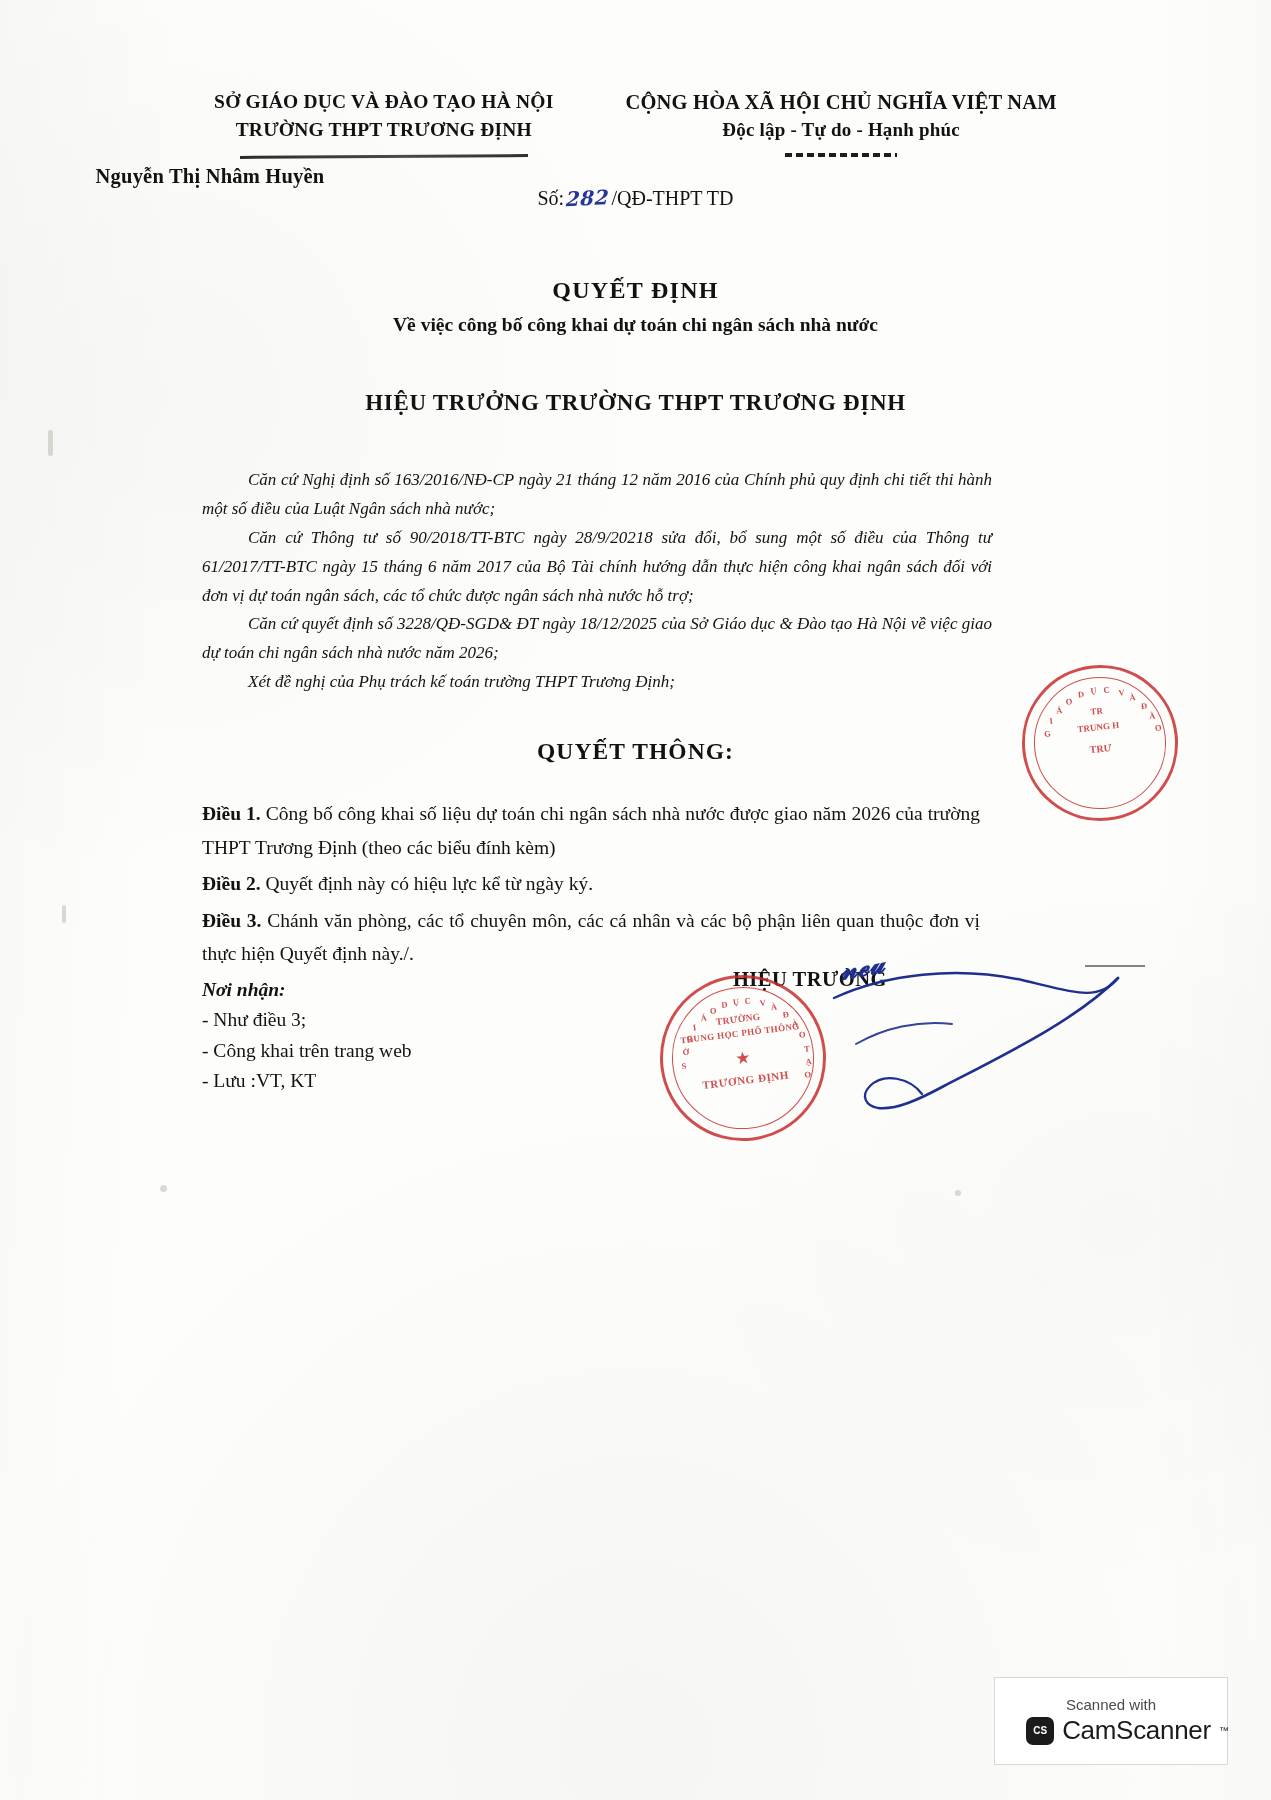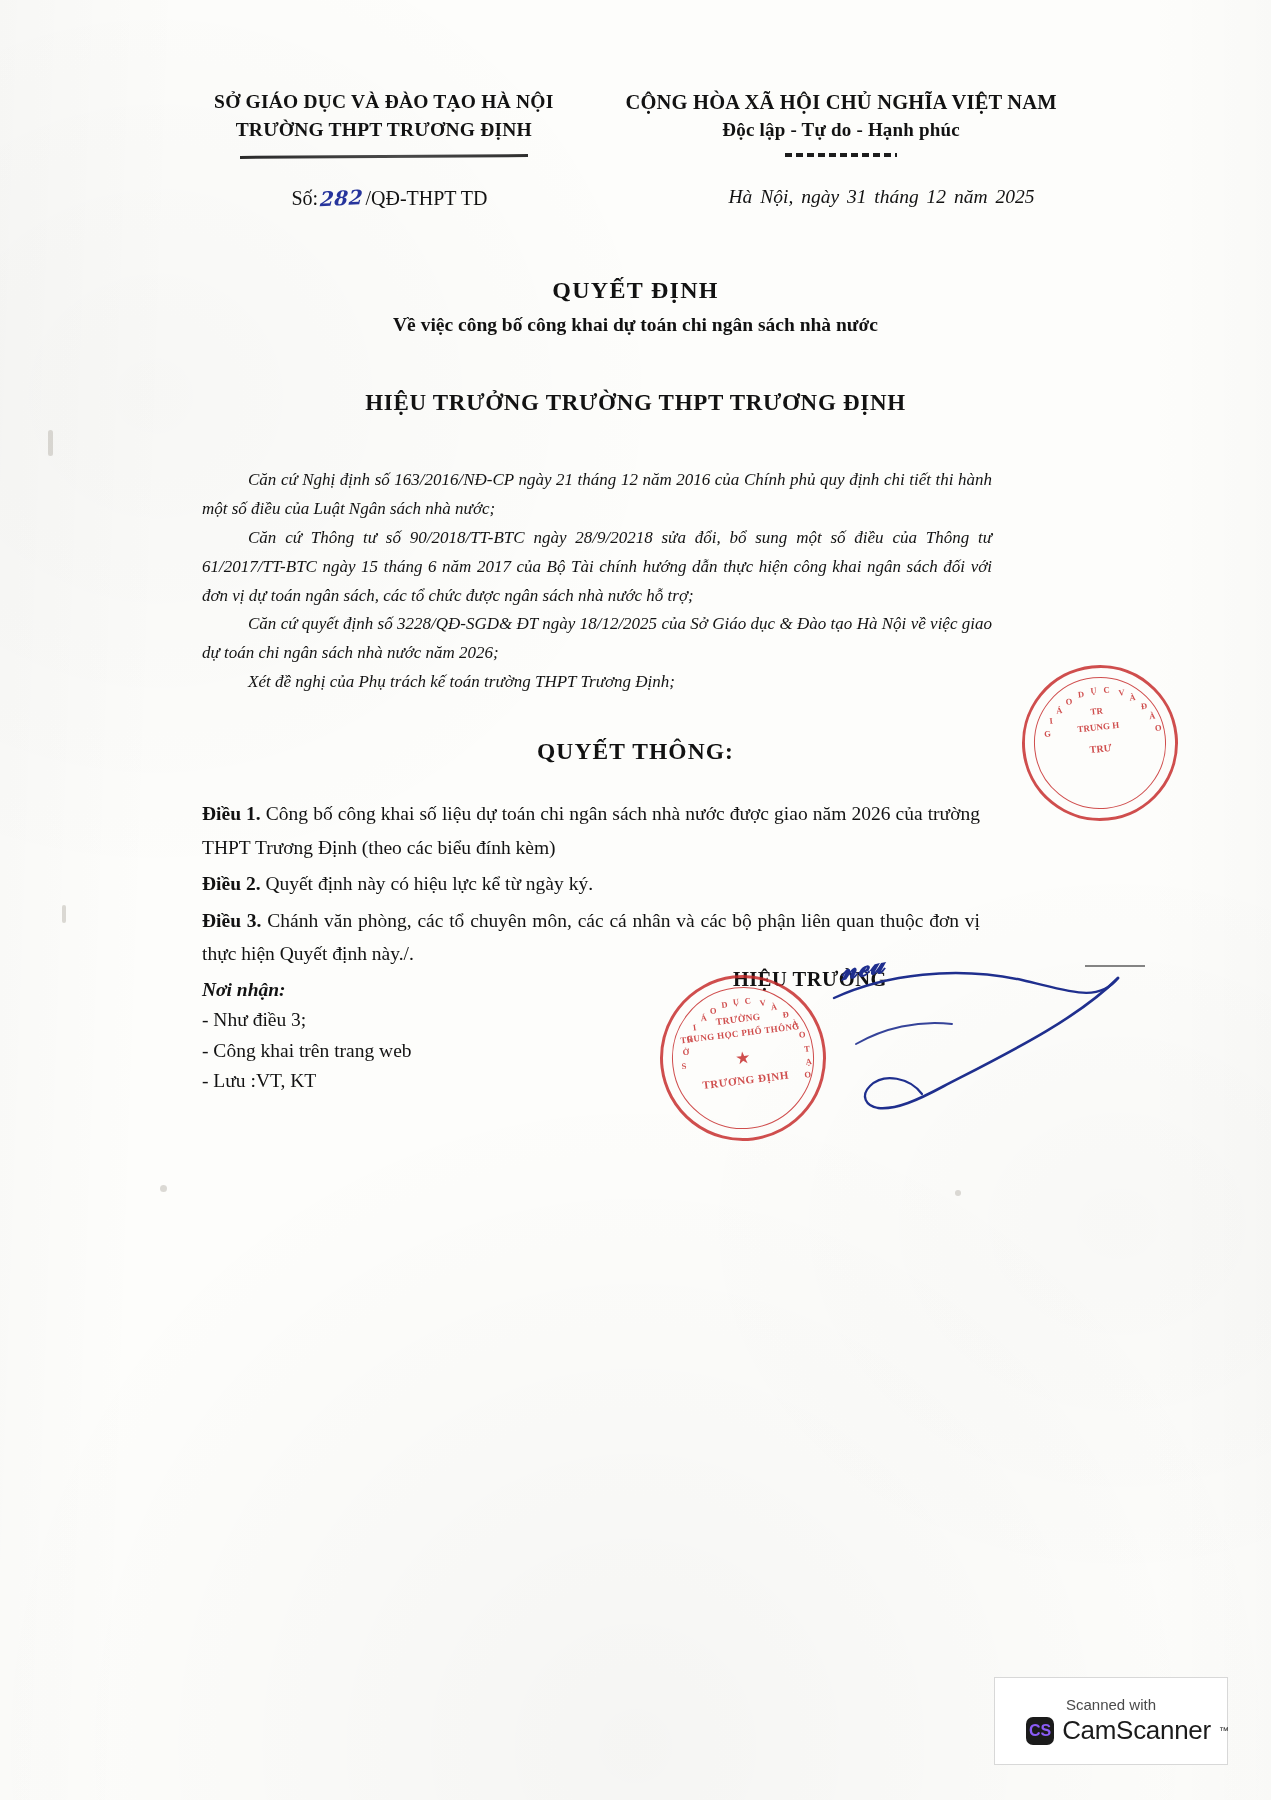--- a/index.html
+++ b/index.html
@@ -190,22 +190,22 @@
   .cam{
     position:absolute;right:44px;bottom:36px;
     width:232px;height:86px;background:#ffffff;
     box-shadow:0 0 0 1px #d8d8d8;
     display:flex;flex-direction:column;align-items:center;justify-content:center;
     gap:2px;
   }
   .cam-top{font-family:"Liberation Sans",sans-serif;font-size:15px;color:#4a4a4a;}
   .cam-bot{display:flex;align-items:center;gap:8px;}
   .cam-logo{
-    width:28px;height:28px;border-radius:7px;background:#1b1b1b;color:#8b5cf6;
-    font-family:"Liberation Sans",sans-serif;font-size:16px;font-weight:bold;
+    width:28px;height:28px;border-radius:7px;background:#1b1b1b;color:#ffffff;
+    font-family:"Liberation Sans",sans-serif;font-size:10px;font-weight:bold;
     display:flex;align-items:center;justify-content:center;margin-left:33px;
   }
   .cam-name{
     font-family:"Liberation Sans",sans-serif;font-size:26px;
     color:#1b1b1b;letter-spacing:-.3px;
   }
   .cam-tm{font-family:"Liberation Sans",sans-serif;font-size:10px;color:#1b1b1b;vertical-align:super;}
 </style>
 </head>
 <body>
@@ -228,23 +228,20 @@
       <div class="hdr-l1">CỘNG HÒA XÃ HỘI CHỦ NGHĨA VIỆT NAM</div>
       <div class="hdr-l2">Độc lập - Tự do - Hạnh phúc</div>
       <div class="rule-dash"></div>
     </div>
   </div>
 
   <div class="meta-row">
     <div class="meta-col">
       <span class="docnum"><span>Số:</span><span class="hand">282</span><span>/QĐ-THPT TD</span></span>
     </div>
-    <div class="meta-col">
-      <span class="datetxt">Hà Nội, ngày  31   tháng  12   năm 2025</span>
-    </div>
   </div>
 
   <div class="title-block">
     <div class="t-main">QUYẾT ĐỊNH</div>
     <div class="t-sub">Về việc công bố công khai dự toán chi ngân sách nhà nước</div>
   </div>
 
   <div class="recipient">HIỆU TRƯỞNG TRƯỜNG THPT TRƯƠNG ĐỊNH</div>
 
   <div class="basis">
@@ -265,20 +262,21 @@
   <div class="recv">
     <div class="ttl">Nơi nhận:</div>
     <div>- Như điều 3;</div>
     <div>- Công khai trên trang web</div>
     <div>- Lưu :VT, KT</div>
   </div>
 
   <div class="signblock">
     <span class="sign-title">HIỆU TRƯỞNG</span>
   </div>
+  <div class="sign-name">Nguyễn Thị Nhâm Huyền</div>
 
   <div class="stray"></div>
 
   <div class="signature">
     <span class="sig-initial">𝓷𝓮𝓾</span>
     <svg width="300" height="180" viewBox="0 0 300 180">
       <path d="M8 40 C 60 16, 130 8, 196 22 C 240 32, 272 46, 292 20" fill="none" stroke="#1f2f8e" stroke-width="2.4" stroke-linecap="round"></path>
       <path d="M292 20 C 250 62, 180 96, 118 128 C 92 142, 70 152, 52 150" fill="none" stroke="#1f2f8e" stroke-width="2.6" stroke-linecap="round"></path>
       <path d="M52 150 C 40 148, 34 138, 44 128 C 58 114, 84 120, 96 136" fill="none" stroke="#1f2f8e" stroke-width="2.2" stroke-linecap="round"></path>
       <path d="M30 86 C 58 70, 92 62, 126 66" fill="none" stroke="#1f2f8e" stroke-width="1.9" stroke-linecap="round" opacity=".9"></path>

